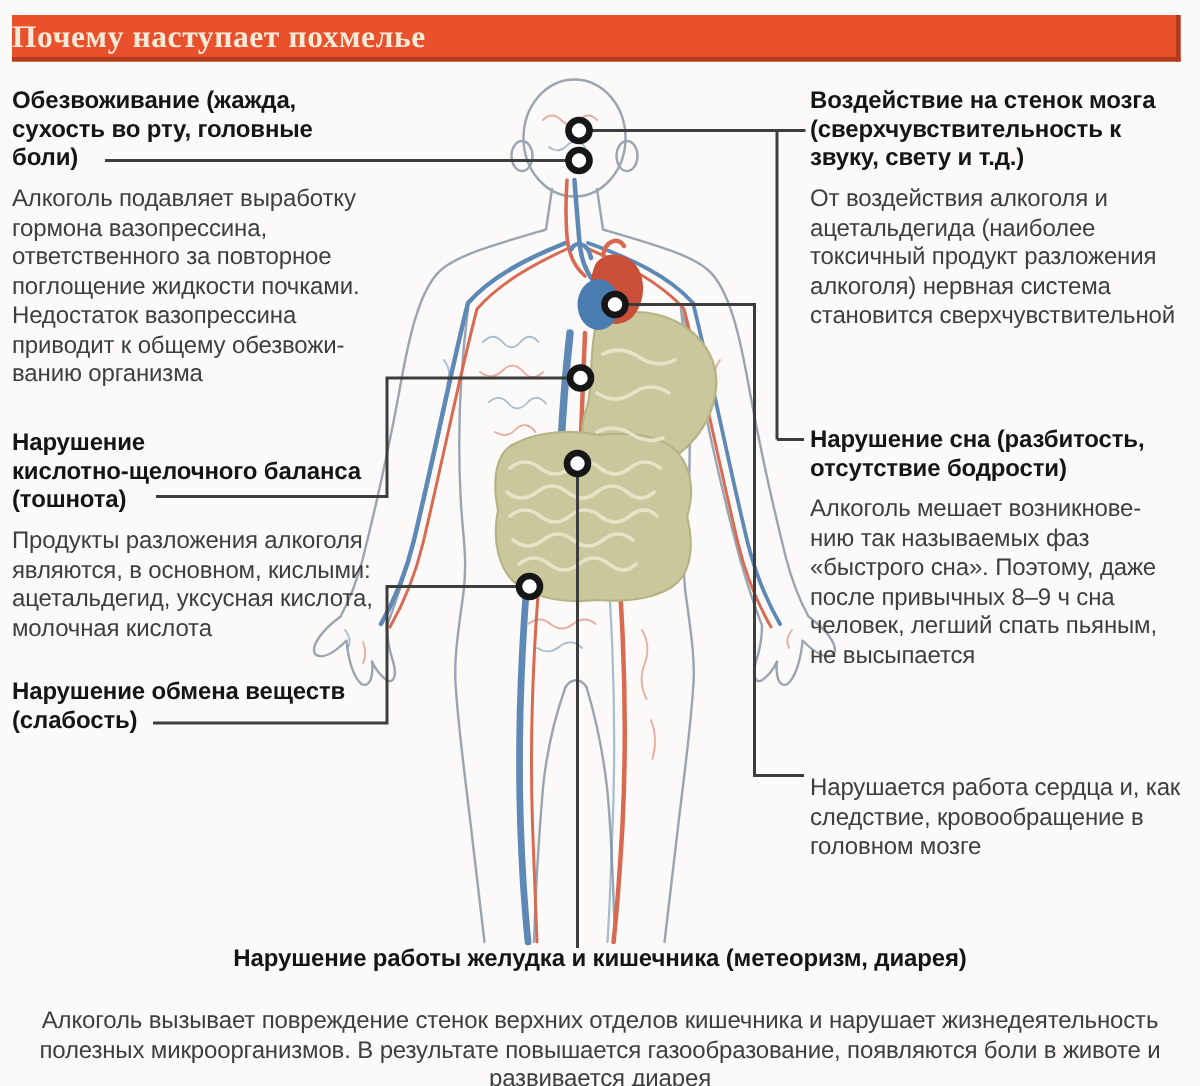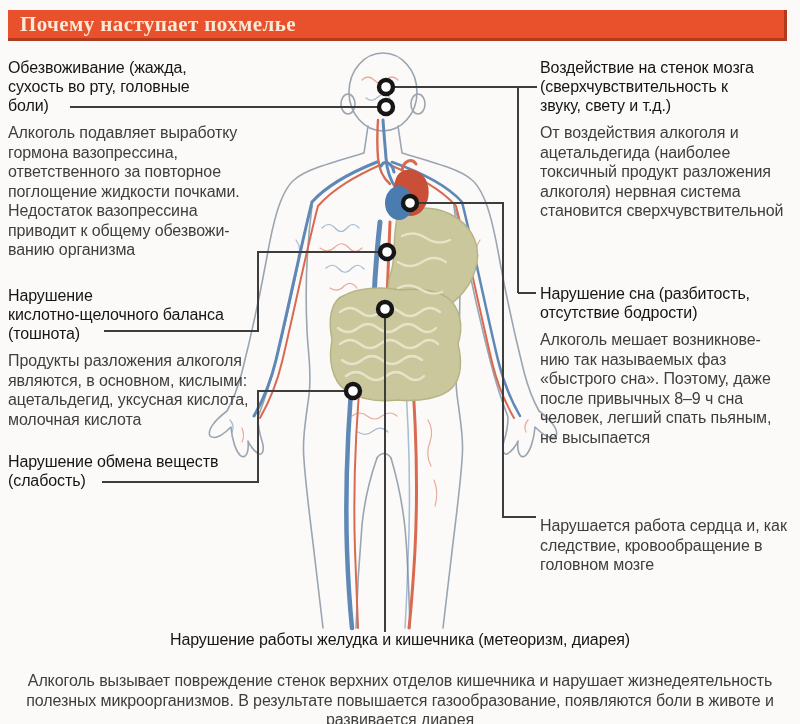--- a/index.html
+++ b/index.html
@@ -12,31 +12,31 @@
   body{
     width:800px;height:724px;position:relative;overflow:hidden;
     background:var(--background);
     font-family:"Liberation Sans",sans-serif;
   }
   .banner{
     position:absolute;left:8px;top:10px;width:779px;height:31px;
     background:var(--banner);
     border-right:3px solid var(--banner_border);
     border-bottom:3px solid var(--banner_border);
-    display:flex;align-items:center;padding-left:12px;box-sizing:border-box;
+    display:flex;align-items:center;box-sizing:border-box;
     z-index:3;
   }
   .banner h1{
     margin:0;font-family:"Liberation Serif",serif;font-size:21px;font-weight:bold;
     color:var(--title_text);letter-spacing:.4px;
   }
   svg.stage{position:absolute;left:0;top:0;z-index:1;pointer-events:none;}
   .block{position:absolute;z-index:2;}
   .block h2{
-    margin:0;font-size:16px;line-height:19px;font-weight:normal;
+    margin:0;font-size:16px;line-height:19px;font-weight:bold;
     color:var(--heading_text);white-space:pre-line;letter-spacing:-0.1px;
   }
   .block p{
     margin:8px 0 0 0;font-size:16px;line-height:19.5px;
     color:var(--body_text);white-space:pre-line;letter-spacing:-0.1px;
   }
   .outline{fill:none;stroke:var(--outline);stroke-width:1.6;stroke-linecap:round;stroke-linejoin:round;}
   .artery{fill:none;stroke:var(--artery);stroke-linecap:round;}
   .vein{fill:none;stroke:var(--vein);stroke-linecap:round;}
   .faint{opacity:.55;}

